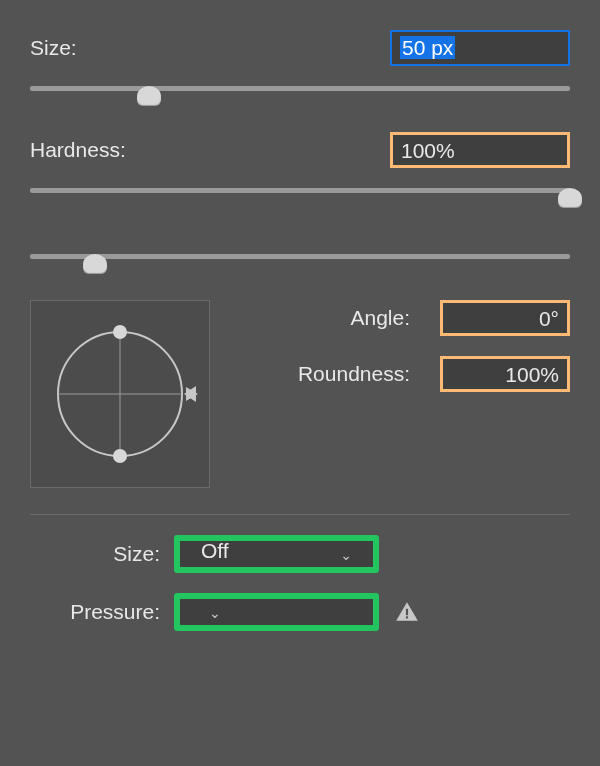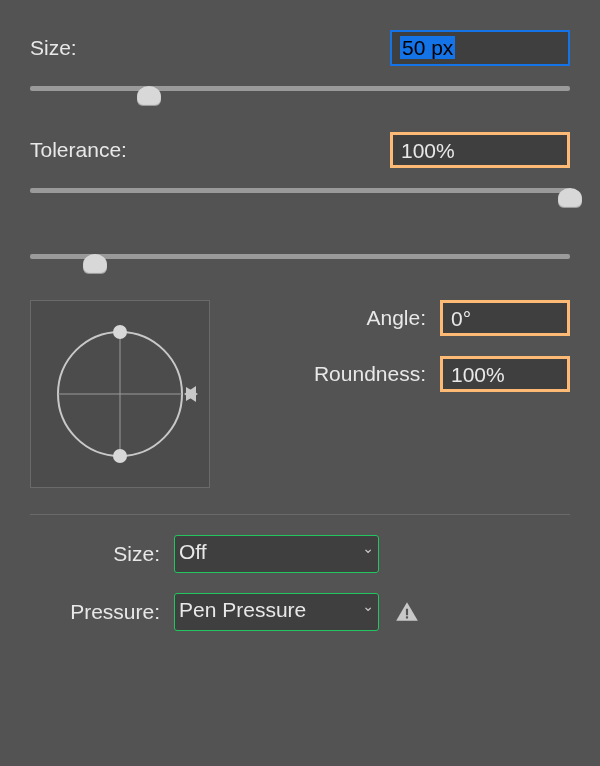--- a/index.html
+++ b/index.html
@@ -28,21 +28,21 @@
     width: 140px;
     height: 36px;
     outline: none;
   }
   .input-box.wide { width: 180px; }
   .input-box.selected {
     border: 2px solid #1473e6;
   }
   .input-box.selected span {
     background: #1473e6;
-    color: #000000;
+    color: #ffffff;
     padding: 0 2px;
   }
   .slider {
     position: relative;
     height: 28px;
     margin-bottom: 24px;
     padding-top: 6px;
   }
   .slider .track {
     height: 5px;
@@ -74,44 +74,44 @@
     align-items: center;
     justify-content: center;
     position: relative;
     flex-shrink: 0;
   }
   .angle-widget svg { overflow: visible; }
   .angle-fields {
     flex: 1;
     padding-left: 24px;
   }
-  .angle-fields .row { margin-bottom: 20px; justify-content: flex-end; gap: 14px; }
+  .angle-fields .row { margin-bottom: 20px; justify-content: flex-end; gap: 30px; text-align: right; }
   .angle-fields .input-box { width: 130px; }
   hr.div {
     border: none;
     border-top: 1px solid #6a6a6a;
     margin: 26px 0 20px;
   }
   .dd-row {
     display: flex;
     align-items: center;
     margin-bottom: 20px;
     gap: 14px;
   }
   .dd-row .lbl { width: 130px; text-align: right; }
   .dropdown {
     background: #3f3f3f;
-    border: 1px solid #22c55e;
+    border: 6px solid #22c55e;
     color: #e8e8e8;
     font-size: 21px;
-    padding: 4px 4px;
+    padding: 4px 21px;
     height: 38px;
     width: 205px;
     display: flex;
-    align-items: flex-start;
+    align-items: flex-end;
     justify-content: space-between;
     border-radius: 3px;
   }
   .chev { font-size: 14px; color: #c8c8c8; margin-left: 8px; }
   .warn {
     width: 28px;
     height: 28px;
     display: flex;
     align-items: center;
     justify-content: center;
@@ -125,21 +125,21 @@
   <div class="input-box wide selected">
     <span>50 px</span>
   </div>
 </div>
 <div class="slider">
   <div class="track"></div>
   <div class="thumb" style="left:22%"></div>
 </div>
 
 <div class="row">
-  <label>Tolerance:</label>
+  <label>Hardness:</label>
   <div class="input-box wide">
     <span>100%</span>
   </div>
 </div>
 <div class="slider">
   <div class="track"></div>
   <div class="thumb" style="left:100%"></div>
 </div>
 
 <div class="row">
@@ -183,21 +183,20 @@
   <div class="lbl">Size:</div>
   <div class="dropdown">
     <span>Off</span>
     <span class="chev">⌄</span>
   </div>
 </div>
 
 <div class="dd-row">
   <div class="lbl">Pressure:</div>
   <div class="dropdown">
-    <span>Pen Pressure</span>
     <span class="chev">⌄</span>
   </div>
   <div class="warn">
     <svg width="26" height="26" viewBox="0 0 24 24">
       <path d="M12 3 L22 20 L2 20 Z" fill="#c8c8c8"></path>
       <rect x="11" y="9" width="2" height="6" fill="#535353"></rect>
       <rect x="11" y="16" width="2" height="2" fill="#535353"></rect>
     </svg>
   </div>
 </div>

